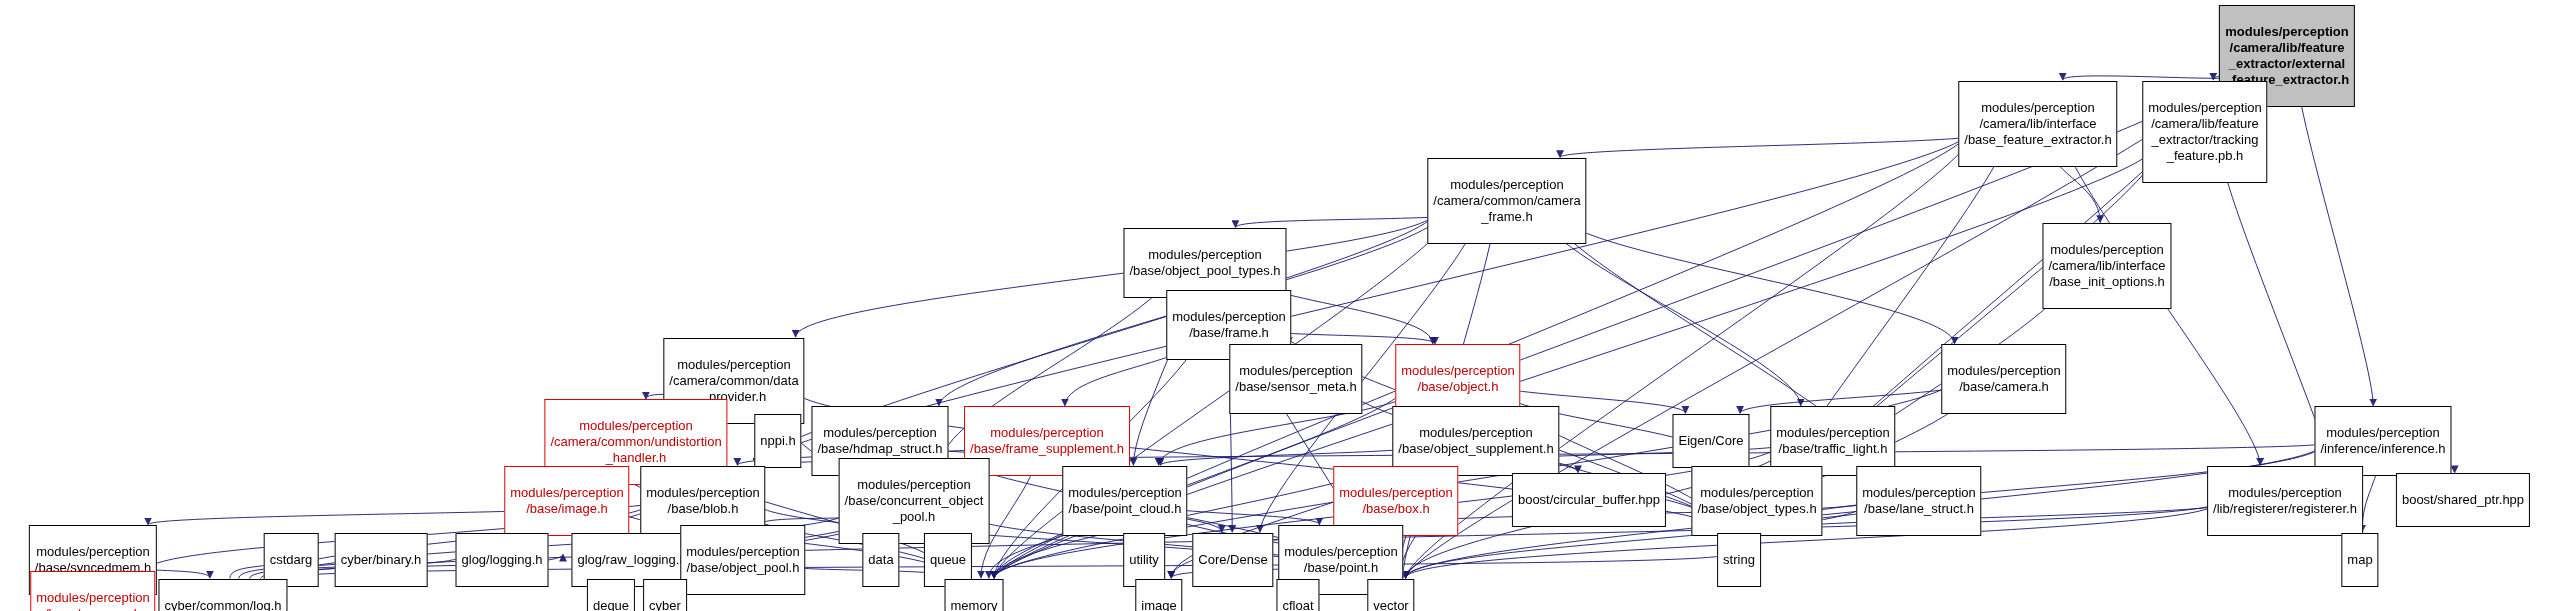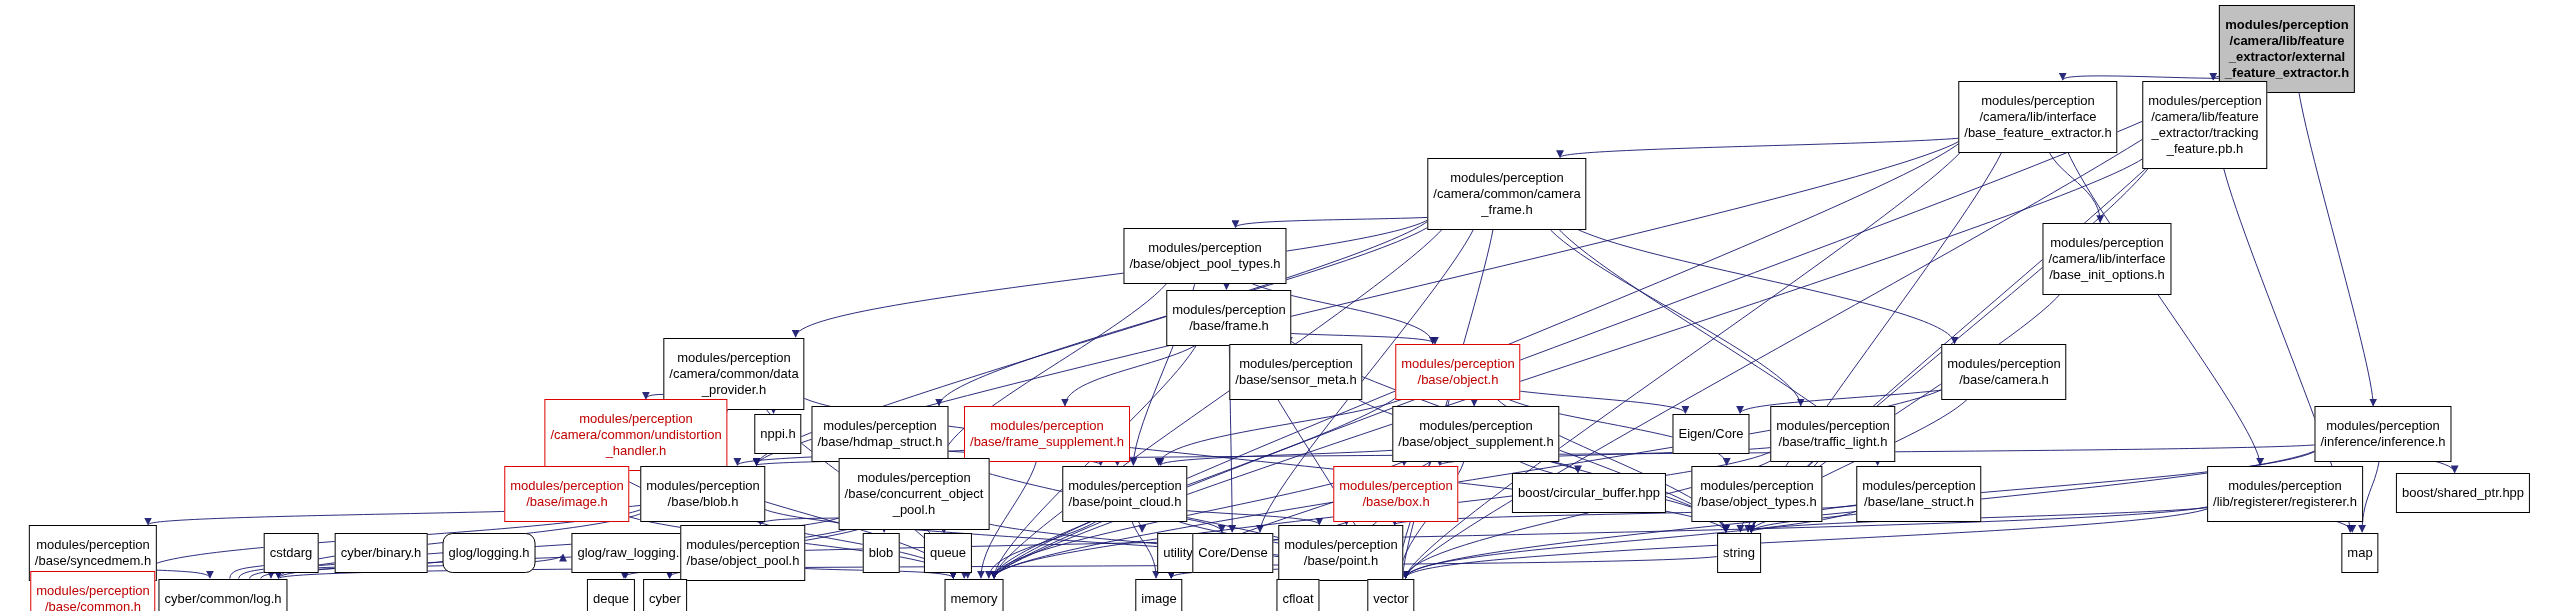--- a/index.html
+++ b/index.html
@@ -31,21 +31,21 @@
     left: 0; top: 0;
     width: 2576px; height: 612px;
   }
   .node {
     position: absolute;
     transform: translateX(-50%);
     box-sizing: border-box;
     background: #ffffff;
     border: 0.6px solid #000000;
     color: #000000;
-    padding: 11px 5px;
+    padding: 18px 5px;
     font-size: 13px;
     line-height: 16px;
     white-space: pre;
     text-align: center;
     cursor: default;
   }
   .node.truncated {
     border-color: #e00000;
     color: #c00000;
   }
@@ -254,25 +254,25 @@
 /base/object_types.h</div>
       <div class="node" style="left: 1919px; top: 466px;">modules/perception
 /base/lane_struct.h</div>
       <div class="node" style="left: 2285px; top: 466px;">modules/perception
 /lib/registerer/registerer.h</div>
       <div class="node" style="left: 2463px; top: 473px;">boost/shared_ptr.hpp</div>
       <div class="node" style="left: 93px; top: 525px;">modules/perception
 /base/syncedmem.h</div>
       <div class="node" style="left: 291px; top: 533px;">cstdarg</div>
       <div class="node" style="left: 381px; top: 533px;">cyber/binary.h</div>
-      <div class="node" style="left: 489px; top: 533px; border-radius: 10px;">glog/logging.h</div>
+      <div class="node" style="left: 502px; top: 533px;">glog/logging.h</div>
       <div class="node" style="left: 632px; top: 533px;">glog/raw_logging.h</div>
-      <div class="node" style="left: 881px; top: 533px;">blob</div>
+      <div class="node" style="left: 881px; top: 533px;">data</div>
       <div class="node" style="left: 948px; top: 533px;">queue</div>
-      <div class="node" style="left: 1144px; top: 533px; margin-left: 34px;">utility</div>
+      <div class="node" style="left: 1144px; top: 533px;">utility</div>
       <div class="node" style="left: 1233px; top: 533px;">Core/Dense</div>
       <div class="node" style="left: 1341px; top: 525px;">modules/perception
 /base/point.h</div>
       <div class="node" style="left: 1739px; top: 533px; text-align: right;">string</div>
       <div class="node" style="left: 2360px; top: 533px; text-align: right;">map</div>
       <div class="node" style="left: 743px; top: 525px;">modules/perception
 /base/object_pool.h</div>
       <div class="node truncated" style="left: 93px; top: 571px;">modules/perception
 /base/common.h</div>
       <div class="node" style="left: 223px; top: 579px;">cyber/common/log.h</div>

